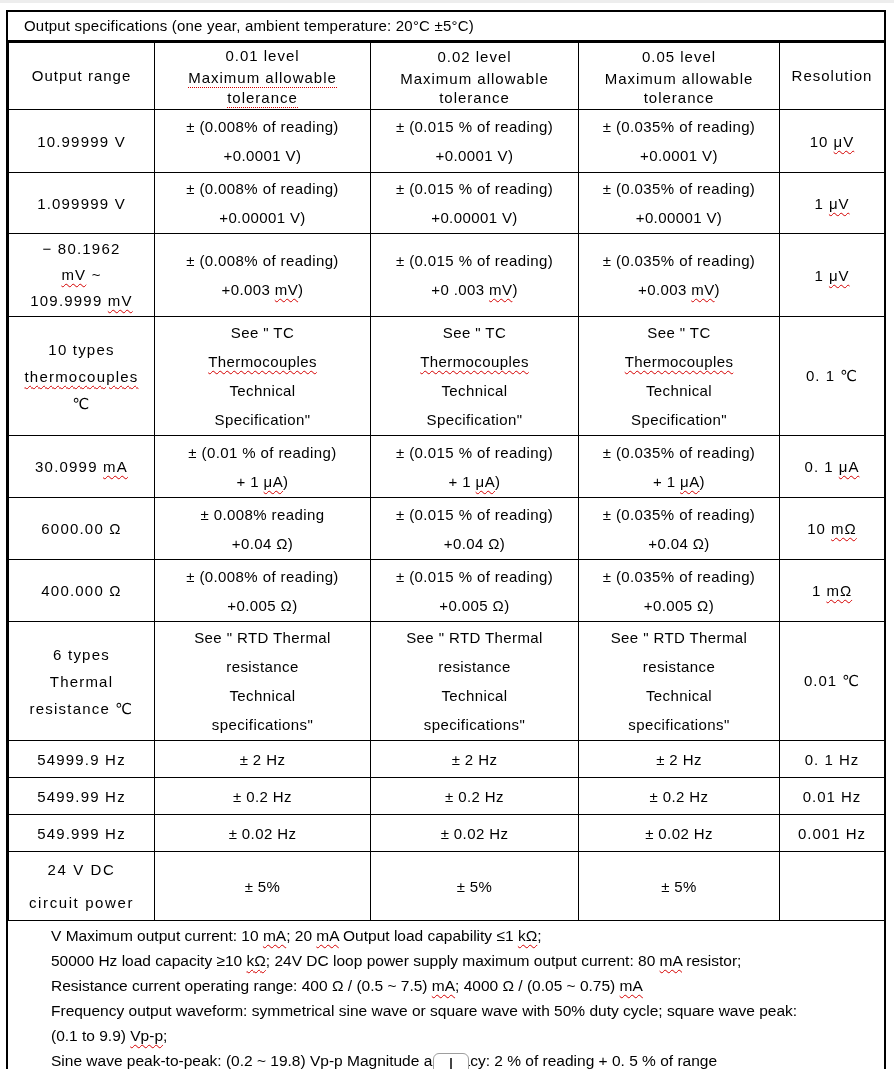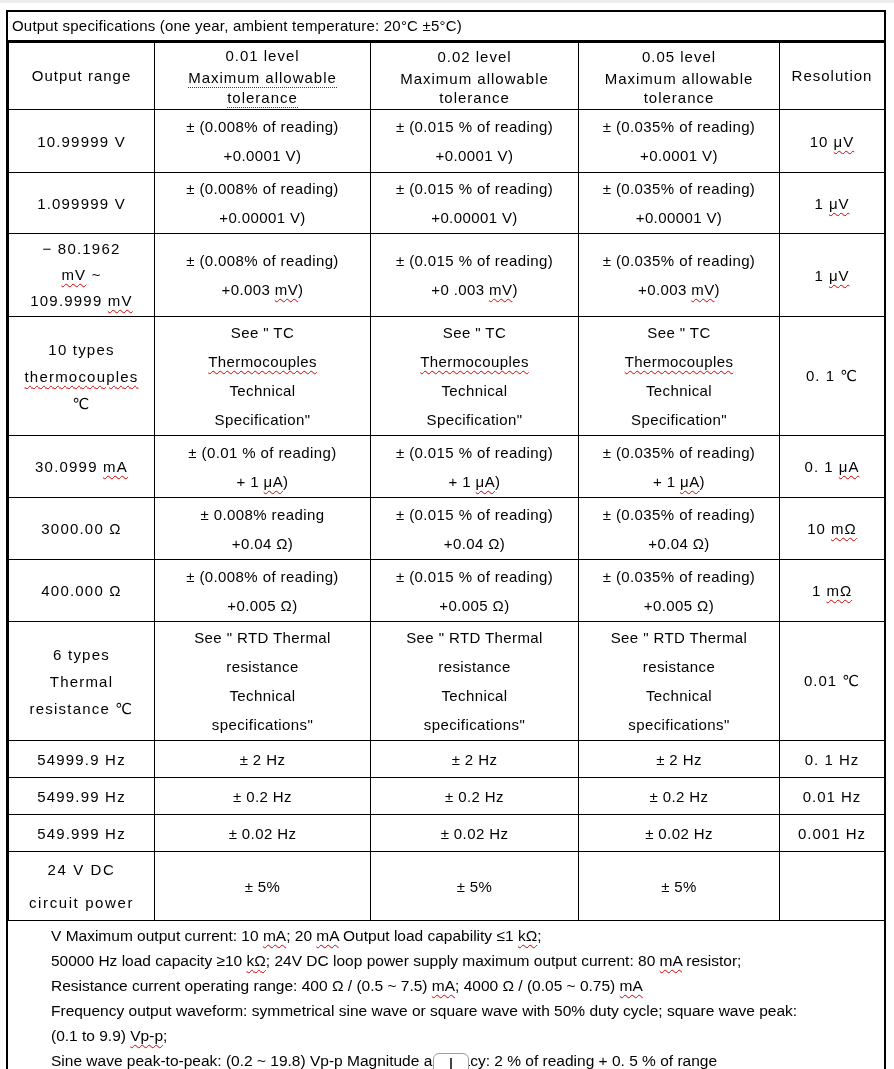--- a/index.html
+++ b/index.html
@@ -8,21 +8,21 @@
     font-family:"Liberation Sans","DejaVu Sans",sans-serif;
     color:#000;position:relative;
   }
   .top-strip{height:3px;background:#ededed;}
   .frame{
     position:absolute;left:6px;top:10px;width:876px;
     border:2px solid #000;background:#fff;
   }
   .title-row{
     height:28px;line-height:28px;border-bottom:2px solid #000;
-    padding-left:4px;font-size:15px;letter-spacing:.2px;white-space:nowrap;
+    padding-left:16px;font-size:15px;letter-spacing:.2px;white-space:nowrap;
   }
   table.spec{border-collapse:collapse;width:100%;table-layout:fixed;}
   table.spec th,table.spec td{
     border:1px solid #000;text-align:center;vertical-align:middle;
     font-weight:normal;font-size:15px;padding:1px 2px;overflow:hidden;
   }
   table.spec th{height:60px;letter-spacing:1px;}
   .cell-line{display:block;}
   th .cell-line{line-height:19px;}
   th .cell-line:first-child{line-height:24px;text-align:center;}
@@ -209,21 +209,21 @@
           <td class="col-tol">
             <span class="cell-line">± (0.035% of reading)</span>
             <span class="cell-line">+ 1 <span class="sq">μA</span>)</span>
           </td>
           <td class="col-res">
             <span class="cell-line">0. 1 <span class="sq">μA</span></span>
           </td>
         </tr>
         <tr>
           <td class="col-range">
-            <span class="cell-line">3000.00 Ω</span>
+            <span class="cell-line">6000.00 Ω</span>
           </td>
           <td class="col-tol">
             <span class="cell-line">± 0.008% reading</span>
             <span class="cell-line">+0.04 Ω)</span>
           </td>
           <td class="col-tol">
             <span class="cell-line">± (0.015 % of reading)</span>
             <span class="cell-line">+0.04 Ω)</span>
           </td>
           <td class="col-tol">

